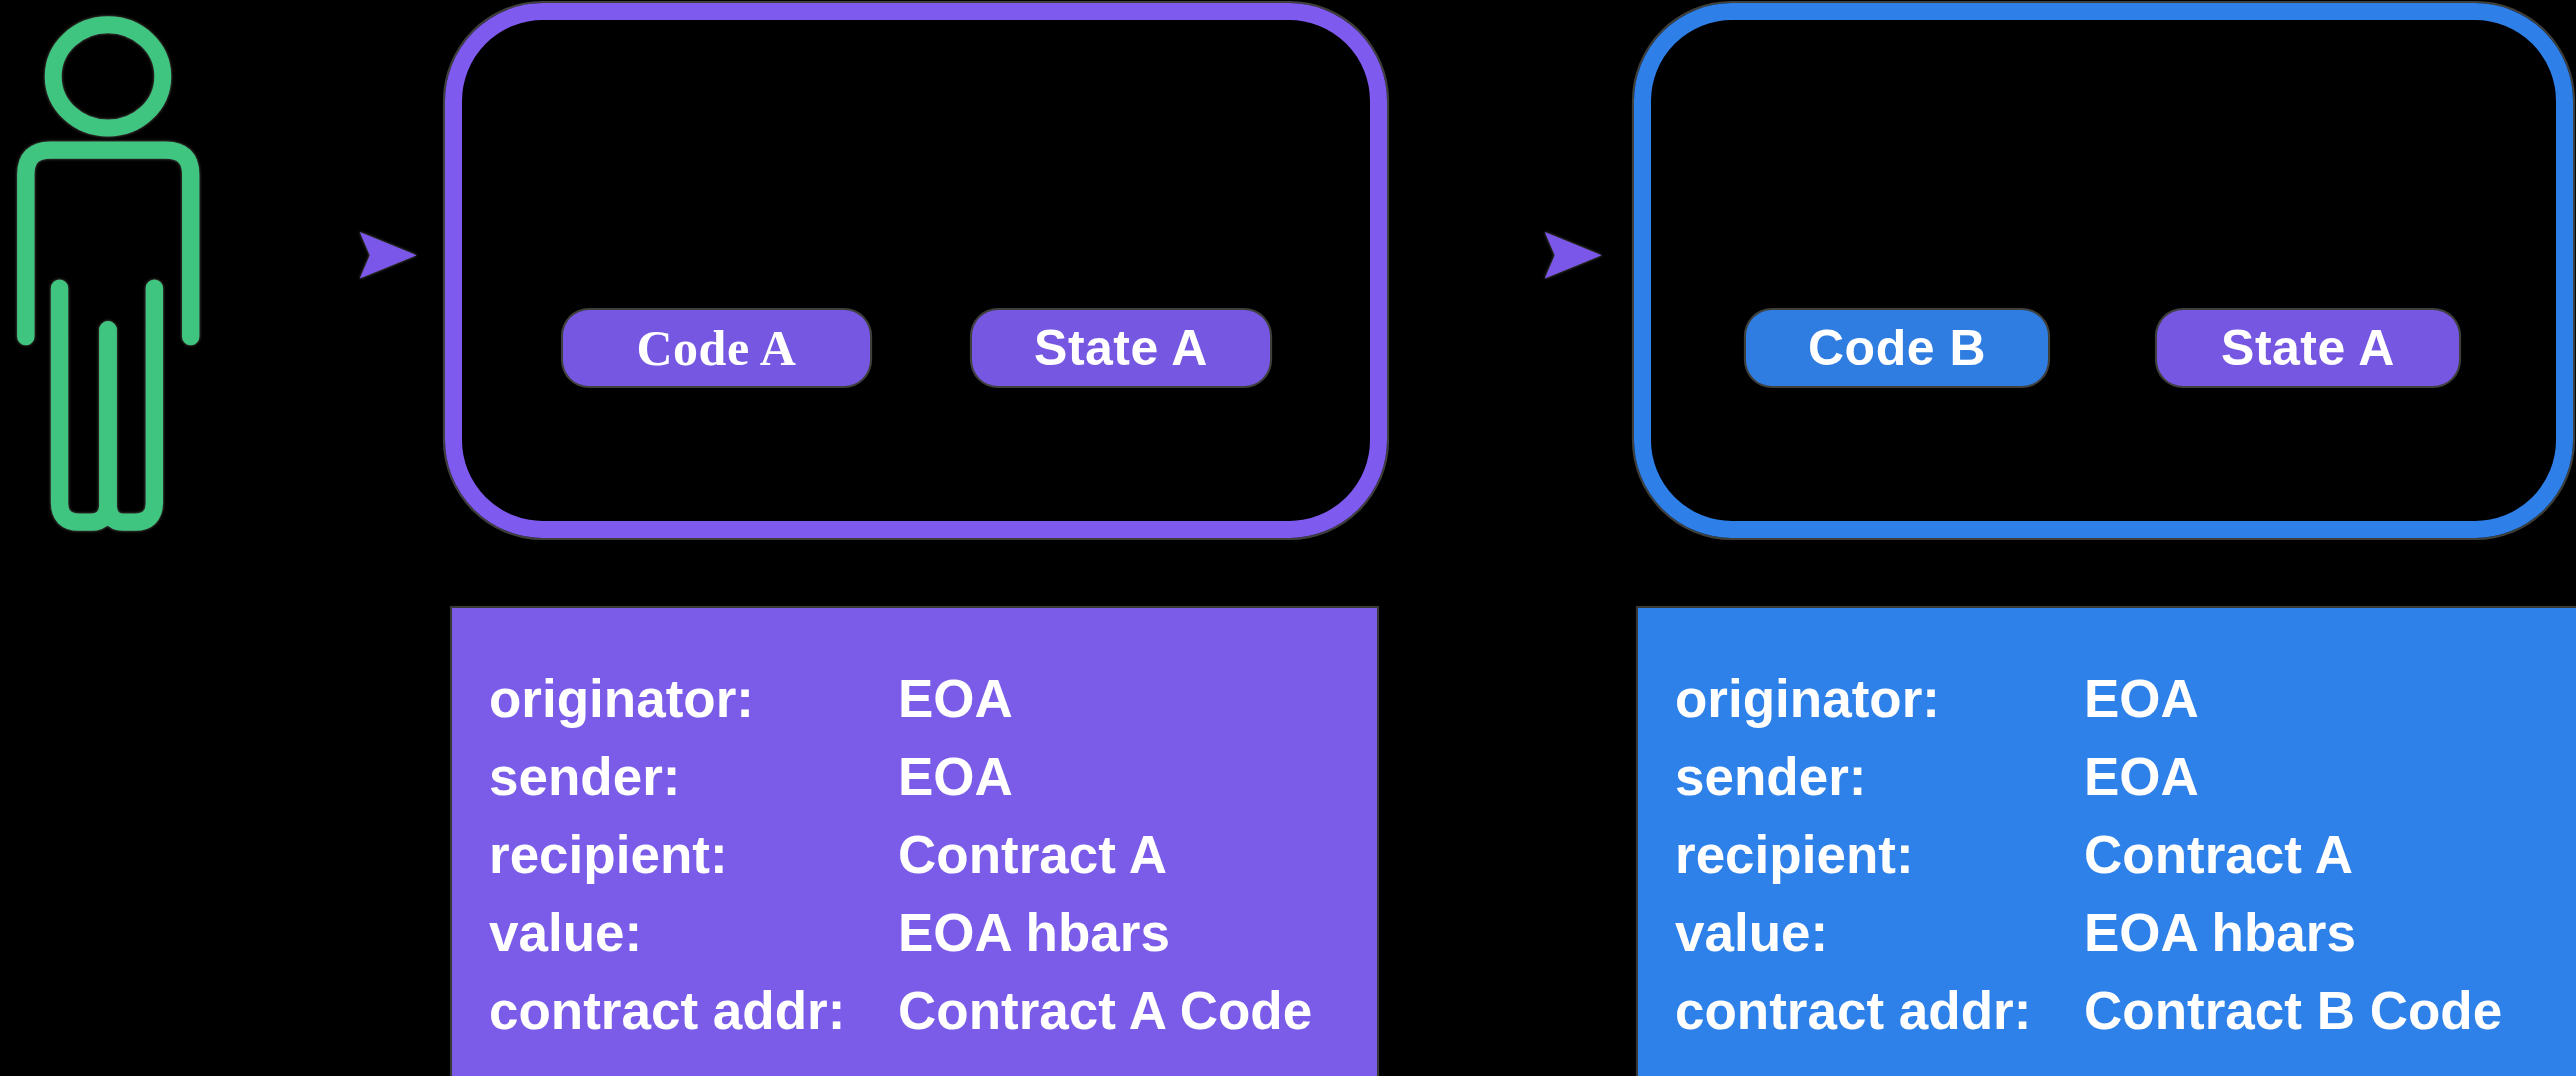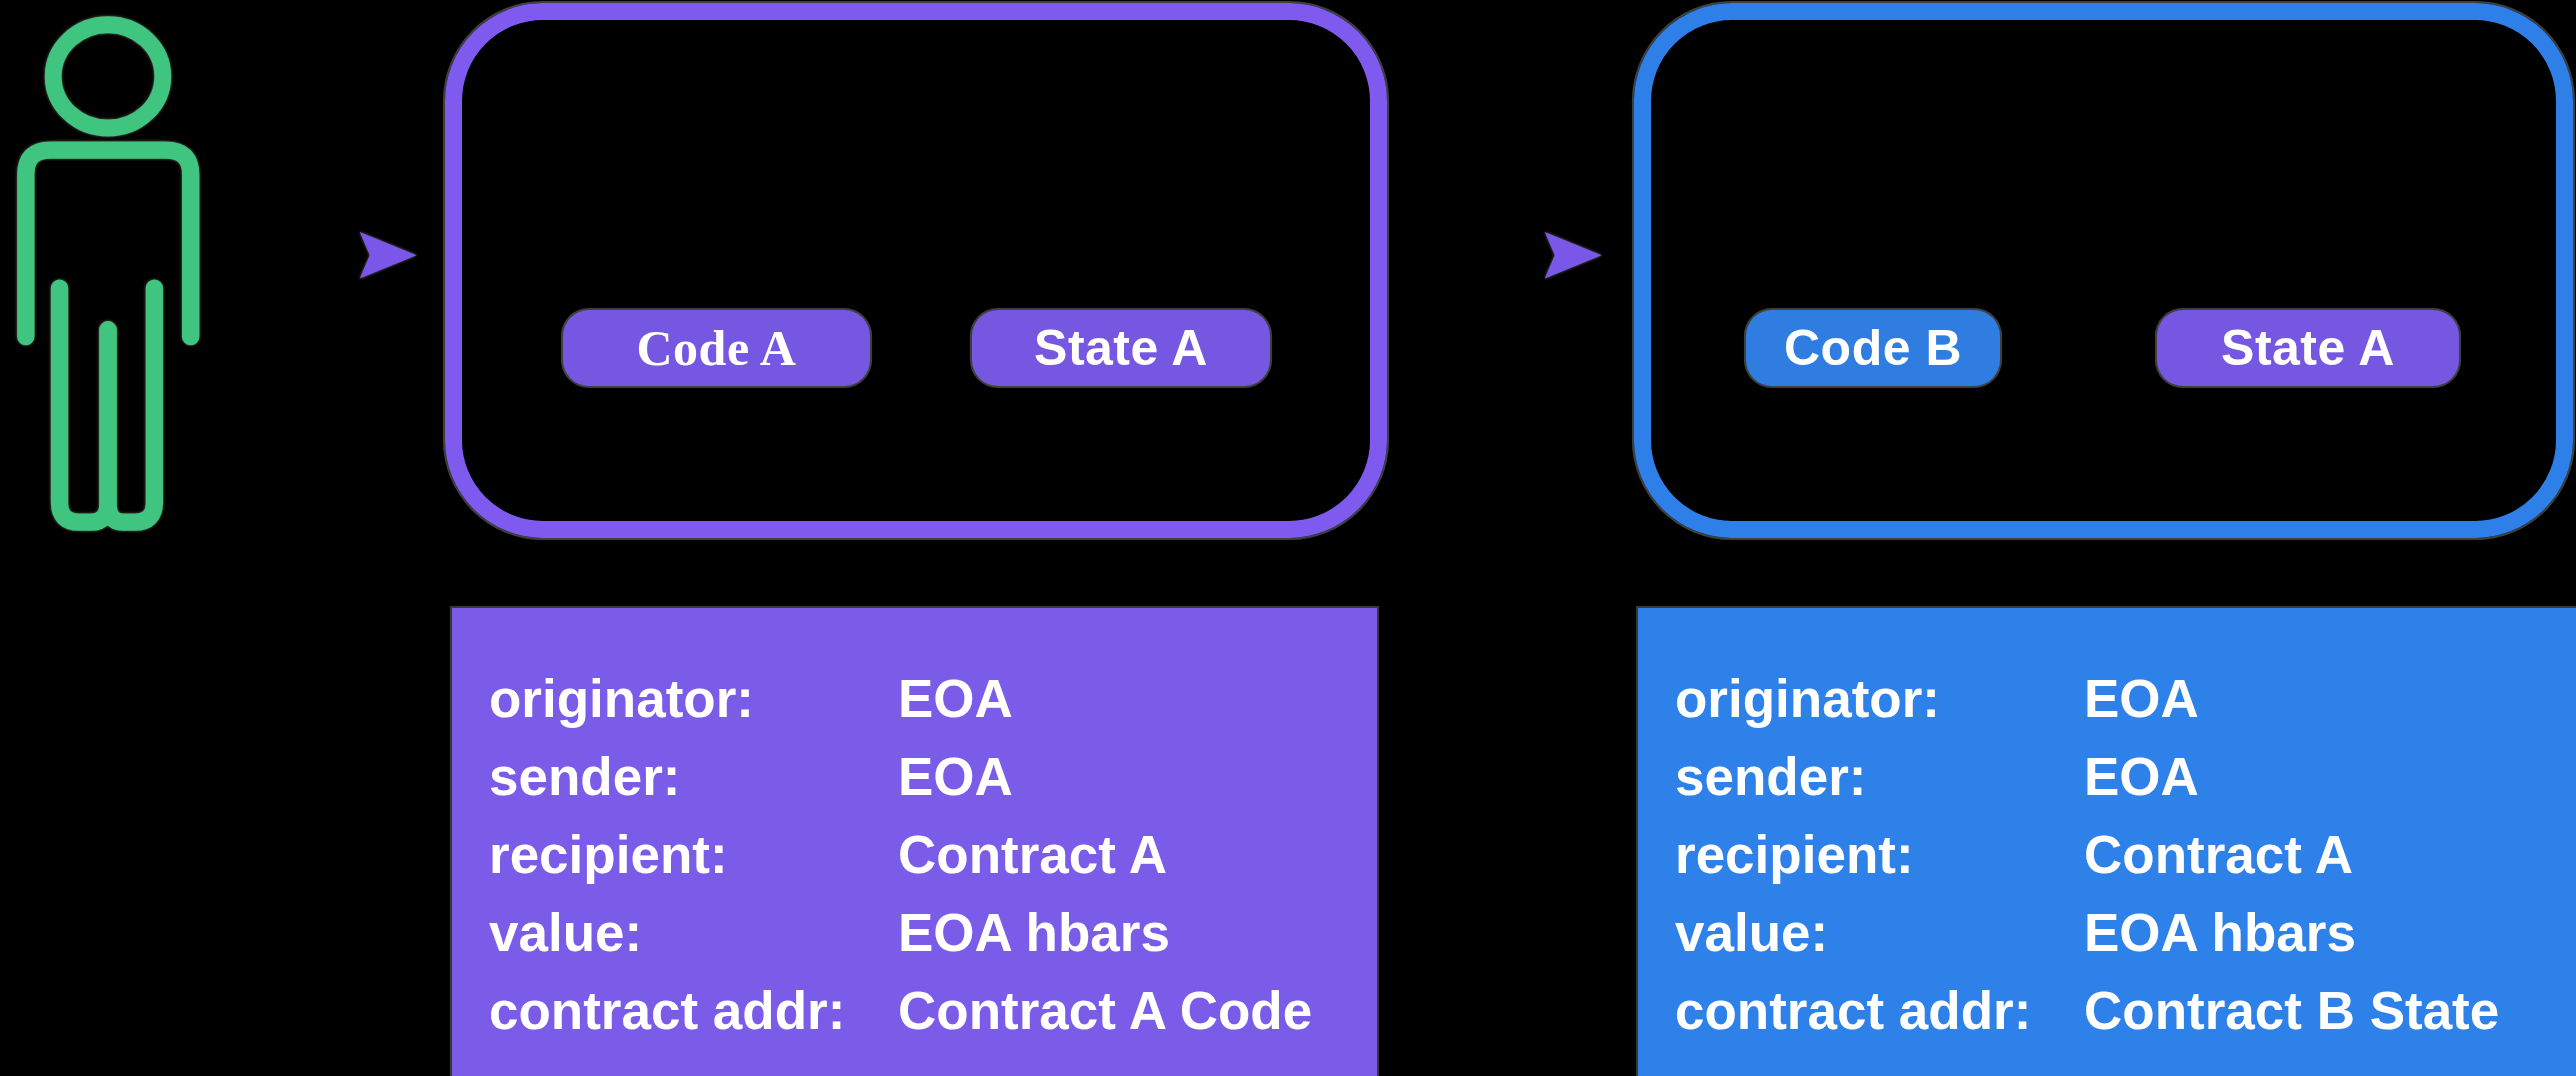--- a/index.html
+++ b/index.html
@@ -42,21 +42,21 @@
     display:flex;align-items:center;justify-content:center;
     box-shadow:0 0 0 2.1px rgba(125,125,118,.5);
   }
   .pill span{
     color:#fff;font-size:50px;font-weight:700;letter-spacing:0.5px;white-space:nowrap;
   }
   .pill-purple{background:var(--purple-pill,#7557E2);}
   .pill-blue{background:var(--blue-pill,#2F7DE1);}
   #pill-code-a{left:563px;width:307px;font-family:Liberation Serif, serif;}
   #pill-state-a1{left:972px;width:298px;}
-  #pill-code-b{left:1746px;width:254px;}
+  #pill-code-b{left:1746px;width:302px;}
   #pill-state-a2{left:2157px;width:302px;}
 
   
   .panel{
     position:absolute;top:608px;height:468px;box-sizing:border-box;
     padding:51px 10.6px 0 37px;
     box-shadow:0 0 0 2.1px rgba(125,125,118,.45);
   }
   #panel-a{left:452px;width:925px;background:var(--purple-panel,#7A5CE9);}
   #panel-b{left:1638px;width:938px;background:var(--blue-panel,#2E81E8);}
@@ -153,18 +153,18 @@
     <div class="row">
       <span class="lbl">recipient:</span>
       <span class="val">Contract A</span>
     </div>
     <div class="row">
       <span class="lbl">value:</span>
       <span class="val">EOA hbars</span>
     </div>
     <div class="row">
       <span class="lbl">contract addr:</span>
-      <span class="val">Contract B State</span>
+      <span class="val">Contract B Code</span>
     </div>
   </div>
 
 </div>
 
 
 </body></html>

